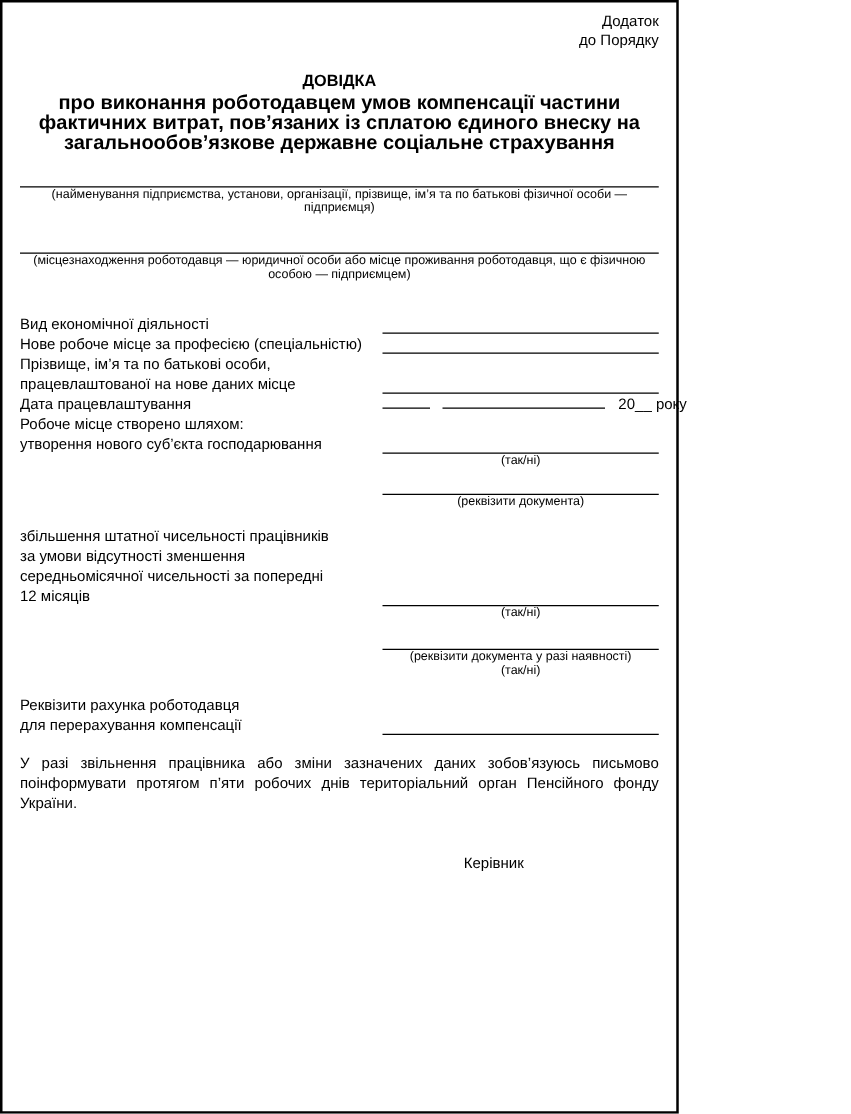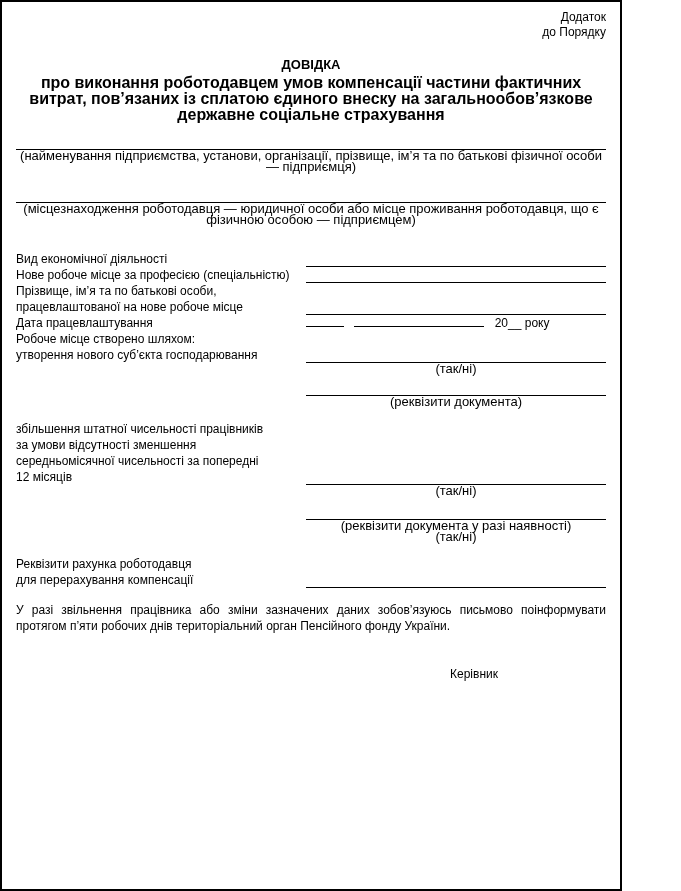--- a/index.html
+++ b/index.html
@@ -3,21 +3,21 @@
 <meta charset="utf-8">
 <style>
   * { margin: 0; padding: 0; box-sizing: border-box; }
   html, body { background: #fff; }
   body {
     font-family: "Liberation Sans", sans-serif;
     color: #000;
     -webkit-font-smoothing: antialiased;
   }
   .page {
-    width: 622px;
+    width: 543px;
     height: 891px;
     border: 2px solid #000;
     padding: 8px 14px 10px 14px;
     display: flex;
     flex-direction: column;
     font-size: 12px;
     line-height: 16px;
     background: #fff;
   }
   .appendix { text-align: right; line-height: 15px; }
@@ -38,21 +38,21 @@
   }
   .fline { border-bottom: 1px solid #000; height: 14px; }
   .full { width: 100%; }
   .mt26 { margin-top: 26px; }
   .mt30 { margin-top: 30px; }
   .mt8  { margin-top: 8px; }
   .mt10 { margin-top: 10px; }
   .mt14 { margin-top: 14px; }
   .mt18 { margin-top: 32px; flex-direction: column; }
   .caption {
-    font-size: 13px;
+    font-size: 10px;
     line-height: 11px;
     text-align: center;
   }
   .rows { margin-top: 26px; }
   .frow { display: flex; align-items: flex-end; }
   .lcol { width: 290px; flex: 0 0 290px; }
   .grow { flex: 1 1 auto; }
   .plain { }
   .rline { margin-left: 290px; }
   .rcol { margin-left: 290px; }
@@ -111,21 +111,21 @@
     </div>
 
     <div class="frow">
       <div class="lcol">Нове робоче місце за професією (спеціальністю)</div>
       <div class="fline grow"></div>
     </div>
 
     <div class="frow">
       <div class="lcol">
         <div>Прізвище, ім’я та по батькові особи,</div>
-        <div>працевлаштованої на нове робоче місце</div>
+        <div>працевлаштованої на нове даних місце</div>
       </div>
       <div class="fline grow"></div>
     </div>
 
     <div class="frow">
       <div class="lcol">Дата працевлаштування</div>
       <div class="grow dateline">
         <span class="u w38"></span>
         <span class="u w130"></span>
         <span>20__ року</span>

